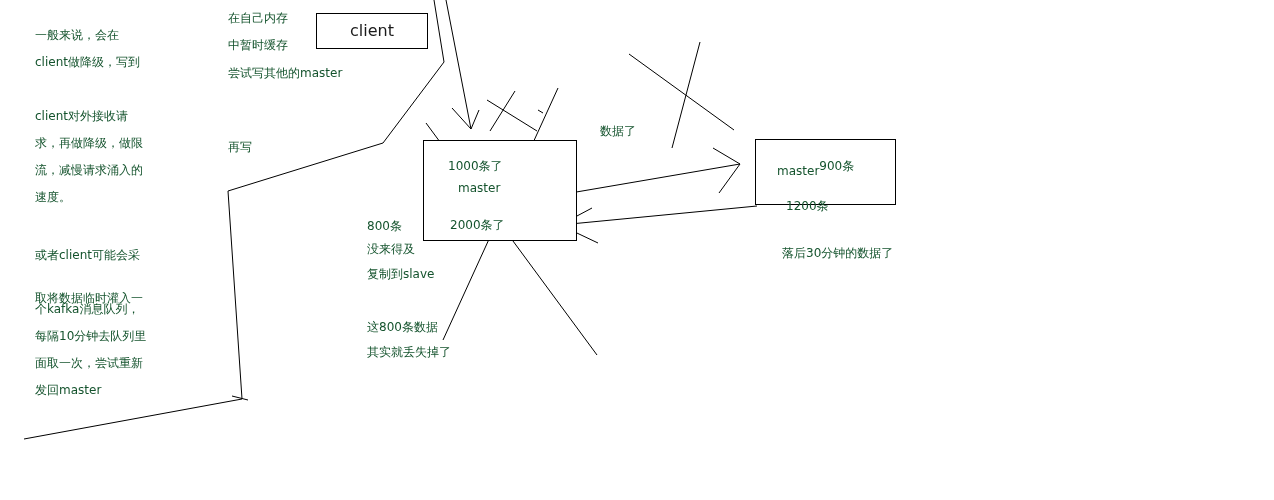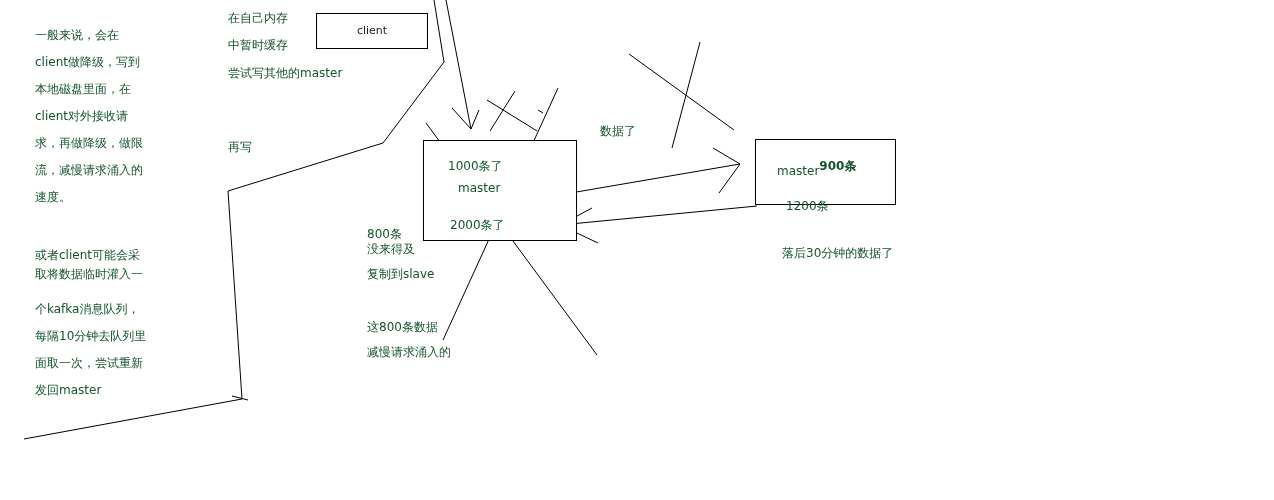--- a/index.html
+++ b/index.html
@@ -21,23 +21,23 @@
     color:#14532d;
   }
   .box{
     position:absolute;
     border:1px solid #000;
     background:#fff;
     box-sizing:border-box;
   }
   .client-box-label{
     width:100%;text-align:center;
-    font-size:11px;line-height:34px;
+    font-size:16px;line-height:34px;
   }
-  .sup{position:relative;top:-5px;font-weight:bold;}
+  .sup{position:relative;top:-5px;}
 </style>
 </head>
 <body>
 
 <div class="canvas">
 
   <svg class="lines" viewBox="0 0 1274 500">
 
     <polyline points="434,0 444,62 383,143 228,191 242,399"></polyline>
     <line x1="242" y1="399" x2="24" y2="439"></line>
@@ -61,28 +61,27 @@
     <line x1="757" y1="206" x2="560" y2="225"></line>
     <line x1="592" y1="208" x2="560" y2="225"></line>
     <line x1="598" y1="243" x2="560" y2="225"></line>
 
     <line x1="629" y1="54" x2="734" y2="130"></line>
     <line x1="700" y1="42" x2="672" y2="148"></line>
   </svg>
 
   <div class="txt" style="left:35px;top:25px">一般来说，会在</div>
   <div class="txt" style="left:35px;top:52px">client做降级，写到</div>
-  <div class="txt" style="left:35px;top:79px">本地磁盘里面，在</div>
   <div class="txt" style="left:35px;top:106px">client对外接收请</div>
   <div class="txt" style="left:35px;top:133px">求，再做降级，做限</div>
   <div class="txt" style="left:35px;top:160px">流，减慢请求涌入的</div>
   <div class="txt" style="left:35px;top:187px">速度。</div>
 
   <div class="txt" style="left:35px;top:245px">或者client可能会采</div>
-  <div class="txt" style="left:35px;top:264px">取将数据临时灌入一</div>
+  <div class="txt" style="left:35px;top:288px">取将数据临时灌入一</div>
   <div class="txt" style="left:35px;top:299px">个kafka消息队列，</div>
   <div class="txt" style="left:35px;top:326px">每隔10分钟去队列里</div>
   <div class="txt" style="left:35px;top:353px">面取一次，尝试重新</div>
   <div class="txt" style="left:35px;top:380px">发回master</div>
 
   <div class="txt" style="left:228px;top:8px">在自己内存</div>
   <div class="txt" style="left:228px;top:35px">中暂时缓存</div>
   <div class="txt" style="left:228px;top:63px">尝试写其他的master</div>
   <div class="txt" style="left:228px;top:137px">再写</div>
 
@@ -94,22 +93,22 @@
   <div class="txt" style="left:448px;top:156px">1000条了</div>
   <div class="txt" style="left:458px;top:178px">master</div>
   <div class="txt" style="left:450px;top:215px">2000条了</div>
 
   <div class="box" style="left:755px;top:139px;width:141px;height:66px"></div>
   <div class="txt" style="left:777px;top:161px"><span>master</span><span class="sup">900条</span></div>
   <div class="txt" style="left:786px;top:196px">1200条</div>
 
   <div class="txt" style="left:600px;top:121px">数据了</div>
 
-  <div class="txt" style="left:367px;top:224px">800条</div>
+  <div class="txt" style="left:367px;top:216px">800条</div>
   <div class="txt" style="left:367px;top:239px">没来得及</div>
   <div class="txt" style="left:367px;top:264px">复制到slave</div>
 
   <div class="txt" style="left:367px;top:317px">这800条数据</div>
-  <div class="txt" style="left:367px;top:342px">减慢请求涌入的</div>
+  <div class="txt" style="left:367px;top:342px">其实就丢失掉了</div>
 
   <div class="txt" style="left:782px;top:243px">落后30分钟的数据了</div>
 
 </div>
 
 </body></html>

